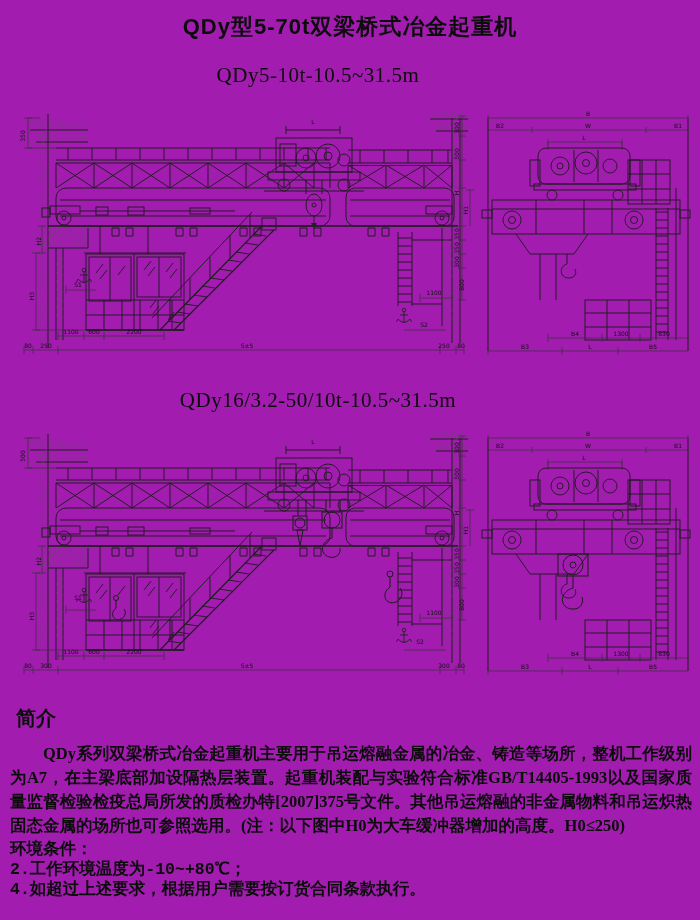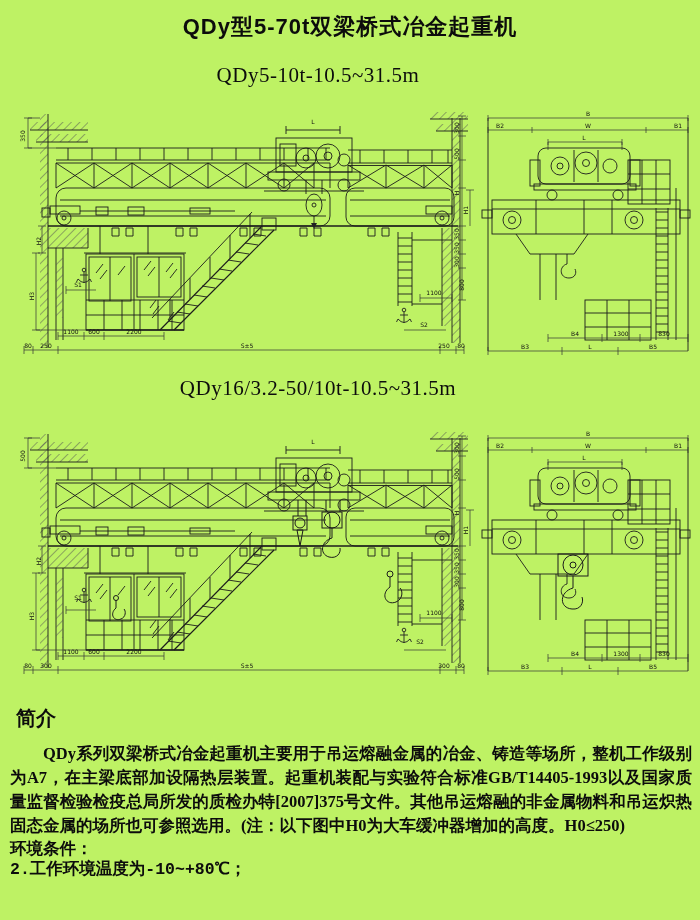--- a/index.html
+++ b/index.html
@@ -1,23 +1,23 @@
 <!DOCTYPE html>
 <html><head>
 <meta charset="utf-8">
 <style>
   html,body{margin:0;padding:0;background:#e8e8e8;}
-  #page{position:relative;width:700px;height:920px;background:#bef264;overflow:hidden;
+  #page{position:relative;width:700px;height:920px;background:#a21caf;overflow:hidden;
         font-family:"Liberation Serif",serif;color:#0c0c0c;}
   .title{position:absolute;top:12px;left:0;width:700px;text-align:center;
          font-family:"Liberation Sans",sans-serif;font-weight:700;font-size:22px;letter-spacing:1px;}
   .caption{position:absolute;left:0;width:636px;text-align:center;
            font-family:"Liberation Serif",serif;font-size:21px;letter-spacing:.5px;}
   #cap1{top:63px;}
-  #cap2{top:376px;}
+  #cap2{top:388px;}
   svg.fig{position:absolute;left:0;width:700px;height:268px;}
   #fig1{top:108px;}
   #fig2{top:428px;}
   svg.fig text{font:6px "DejaVu Sans",sans-serif;fill:#111;text-anchor:middle;stroke:none;}
   .intro{position:absolute;top:699px;left:10px;width:682px;}
   .intro h2{margin:6px;font-size:20px;font-weight:700;}
   .intro p{margin:10px 0 2px;font-size:16.5px;font-weight:700;line-height:24px;
            text-align:justify;text-indent:2em;}
   .cond{font-size:16.5px;font-weight:700;line-height:20.2px;font-family:Liberation Mono, monospace;}
 </style>
@@ -316,15 +316,16 @@
       <text x="525" y="241">B3</text>
       <text x="590" y="241">L</text>
       <text x="653" y="241">B5</text>
     </svg>
 
   <div class="intro">
     <h2>简介</h2>
     <p>QDy系列双梁桥式冶金起重机主要用于吊运熔融金属的冶金、铸造等场所，整机工作级别为A7，在主梁底部加设隔热层装置。起重机装配与实验符合标准GB/T14405-1993以及国家质量监督检验检疫总局所发的质检办特[2007]375号文件。其他吊运熔融的非金属物料和吊运炽热固态金属的场所也可参照选用。(注：以下图中H0为大车缓冲器增加的高度。H0≤250)</p>
     <div class="cond">环境条件：</div>
     <div class="cond">2.工作环境温度为-10~+80℃；</div>
+    <div class="cond">4.如超过上述要求，根据用户需要按订货合同条款执行。</div>
   </div>
 
 </div>
 
 </body></html>

